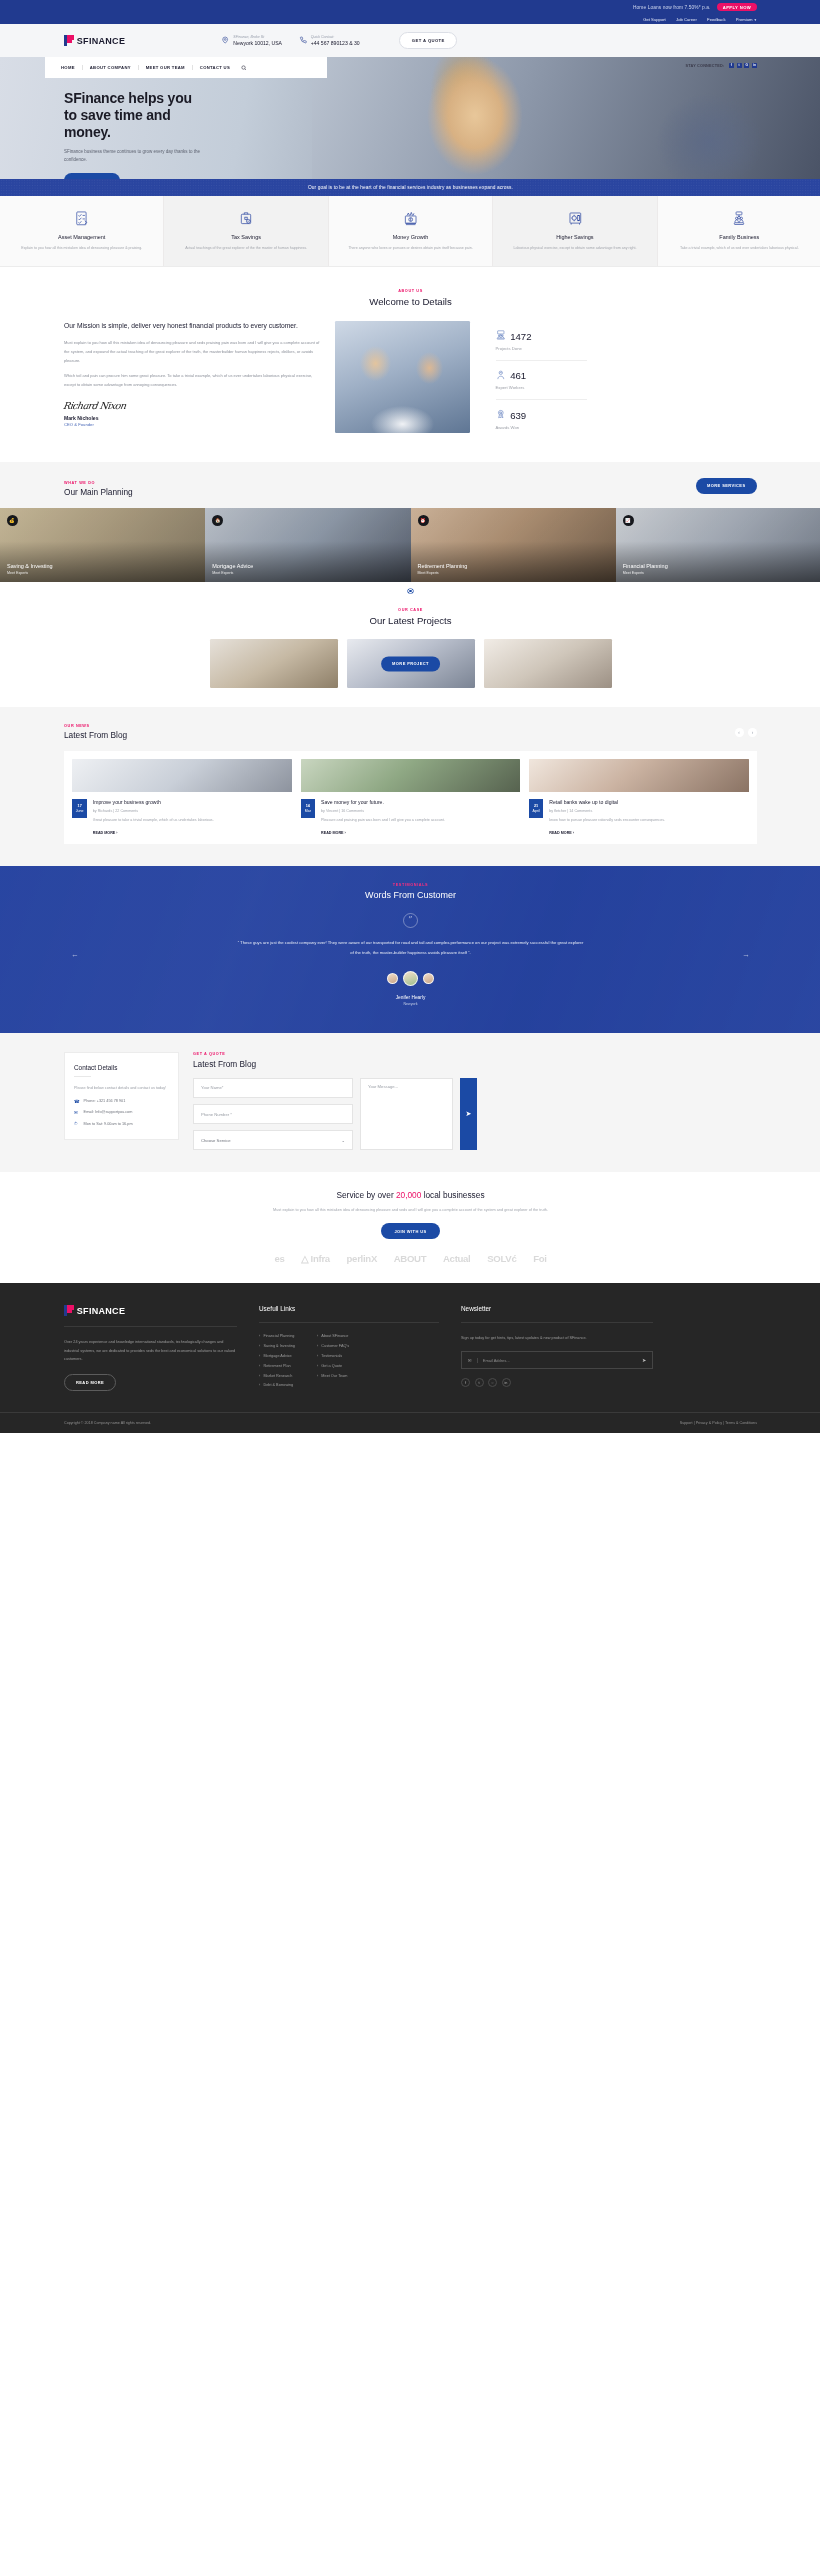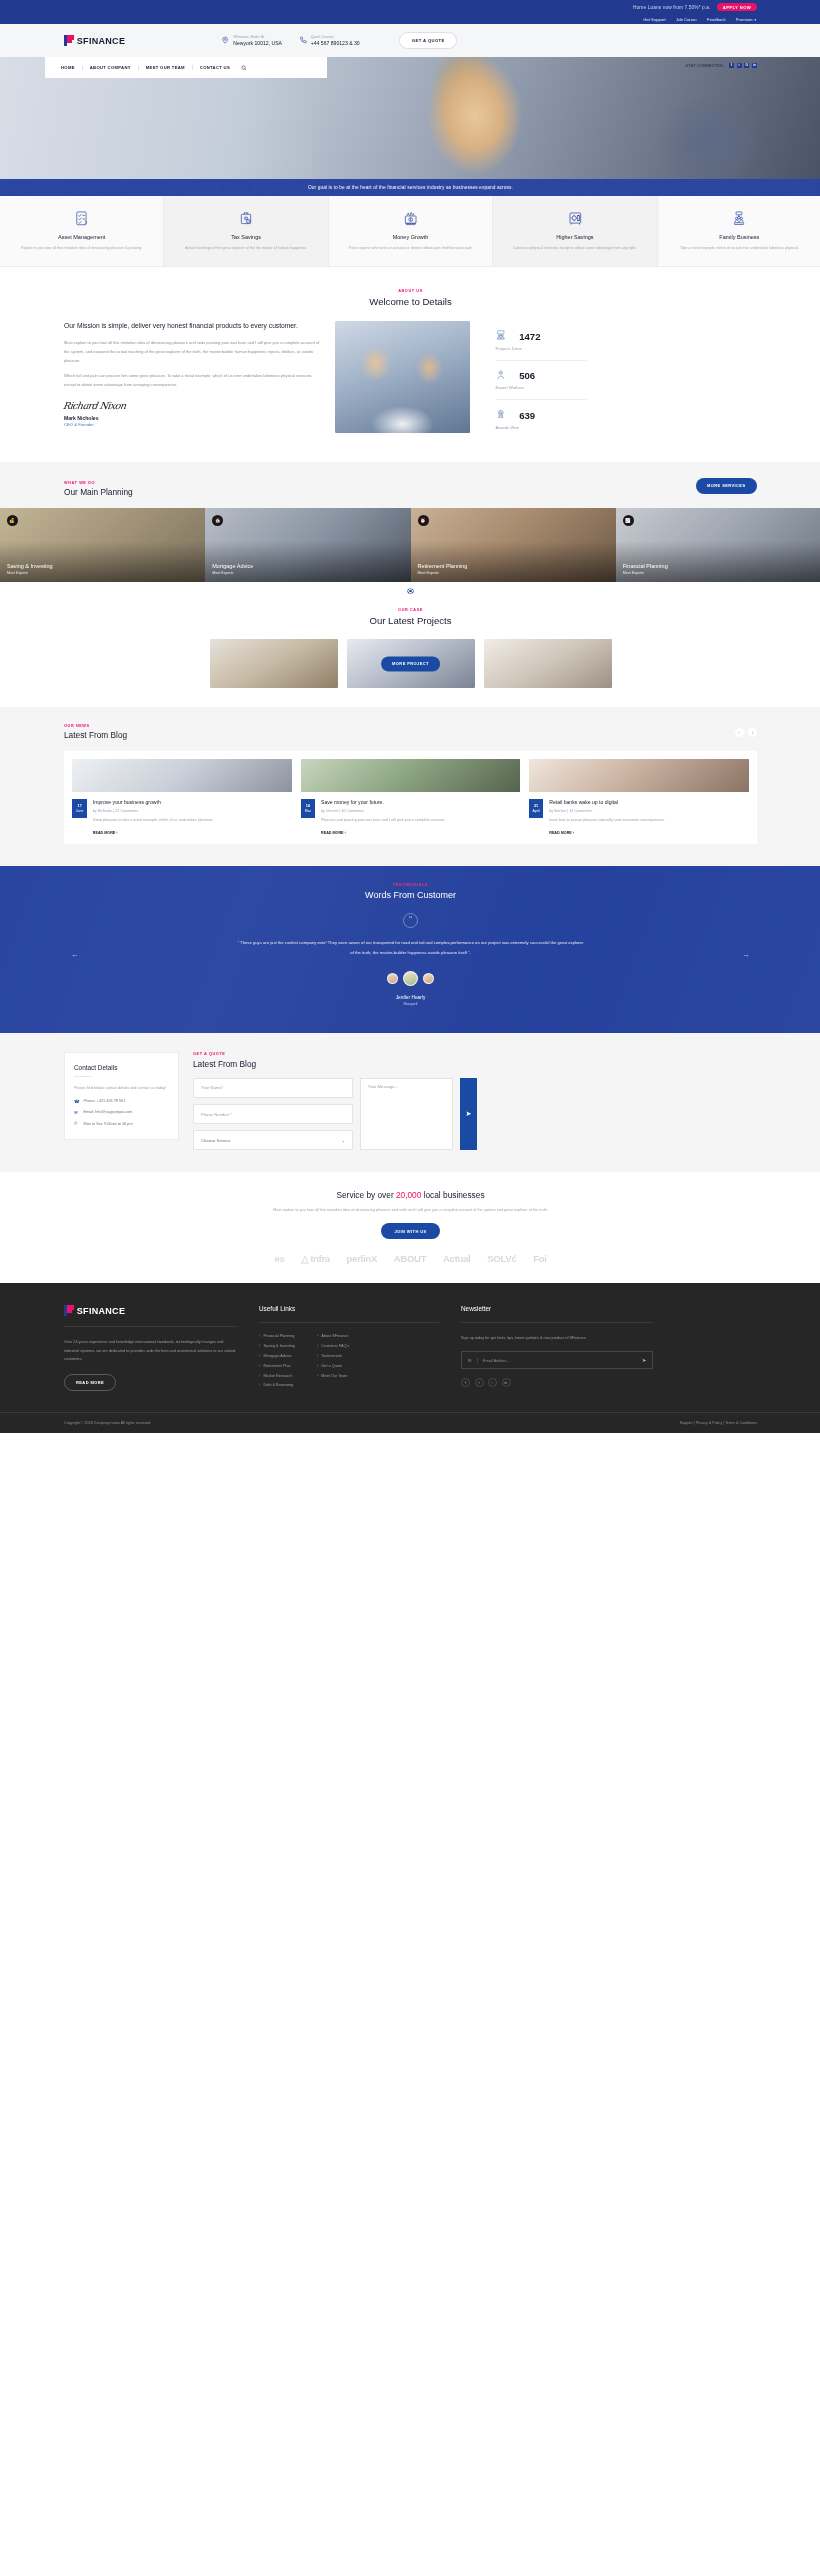--- a/index.html
+++ b/index.html
@@ -131,21 +131,21 @@
   .about-img::after { content:""; position:absolute; inset:0;
     background:
       radial-gradient(ellipse 26px 29.5px at 30% 38%, #e3c49e 0%, rgba(227,196,158,0) 60%),
       radial-gradient(ellipse 22px 26px at 70% 42%, #dcb894 0%, rgba(220,184,148,0) 62%),
       radial-gradient(ellipse 45px 26px at 50% 92%, #f0f2f5 0%, rgba(240,242,245,0) 70%); }
 
   .stats { width:103px; flex:0 0 auto; padding-left:11.5px; }
   .stat { padding:9px 0; border-bottom:0.6px solid #eee; }
   .stat:last-child { border-bottom:none; }
   .stat .row { display:flex; align-items:center; gap:5.1px; }
-  .stat .num { font-size:9.6px; color:#1a1a2e; font-weight:bold;margin-left:9px; }
+  .stat .num { font-size:9.6px; color:#1a1a2e; font-weight:normal; }
   .stat .cap { font-size:4.2px; color:#9b9ea6; margin-top:3.2px; }
 
   
   .services-head { background:#f5f5f5; padding:16.7px 0 10.3px; }
   .services-head .wrap { display:flex; align-items:flex-end; justify-content:space-between; }
   .services-head .eyebrow { text-align:left; }
   .services-head h2 { font-size:8.3px; font-weight:normal; color:#1a1a2e; margin-top:2.6px; }
   .more-btn { background:#1b4aa5; color:#fff; border:none; border-radius:9px; padding:5.1px 11.5px;
     font-size:4px; font-weight:bold; letter-spacing:0.4px; cursor:pointer; margin-bottom:3.8px; }
 
@@ -352,20 +352,29 @@
         </svg>
     </span>
   </nav>
   <div class="social-bar">
     <span class="lbl">STAY CONNECTED:</span>
     <span class="sic">f</span>
     <span class="sic">t</span>
     <span class="sic">G</span>
     <span class="sic">in</span>
   </div>
+  <div class="hero-copy">
+    <h1 class="hero-h1">
+      <span>SFinance helps you</span><br>
+      <span>to save time and</span><br>
+      <span>money.</span>
+    </h1>
+    <p class="hero-sub">SFinance business theme continues to grow every day thanks to the confidence.</p>
+    <button class="hero-btn">READ MORE</button>
+  </div>
 </section>
 
 <div class="goal-band">
   <span>Our goal is to be at the heart of the financial services industry as businesses expand across.</span>
 </div>
 
 <section class="features">
   <div class="feat">
     <div class="fico">
       <svg width="14" height="16.7" viewBox="0 0 24 28" fill="none" stroke="#2a45a0" stroke-width="1.2">
@@ -475,21 +484,21 @@
         </div>
         <div class="stat">
           <div class="row">
             <span>
               <svg width="9.6" height="10.3" viewBox="0 0 24 26" fill="none" stroke="#4b6bb5" stroke-width="1.3">
                   <circle cx="12" cy="7" r="4.2"></circle>
                   <path d="M4.5 23c0-4.6 3.4-7.4 7.5-7.4s7.5 2.8 7.5 7.4"></path>
                   <line x1="9.6" y1="6.4" x2="14.4" y2="6.4"></line>
                 </svg>
             </span>
-            <span class="num">506</span>
+            <span class="num">461</span>
           </div>
           <div class="cap">Expert Workers</div>
         </div>
         <div class="stat">
           <div class="row">
             <span>
               <svg width="9.6" height="10.3" viewBox="0 0 24 26" fill="none" stroke="#4b6bb5" stroke-width="1.3">
                   <circle cx="12" cy="9.5" r="6"></circle>
                   <path d="M12 6.6l1 2.1 2.3.3-1.7 1.6.4 2.3-2-1.1-2 1.1.4-2.3-1.7-1.6 2.3-.3z"></path>
                   <path d="M8.6 15l-2.1 7 3.5-1.6 2 2.1 1.4-6.5M15.4 15l2.1 7-3.5-1.6"></path>

